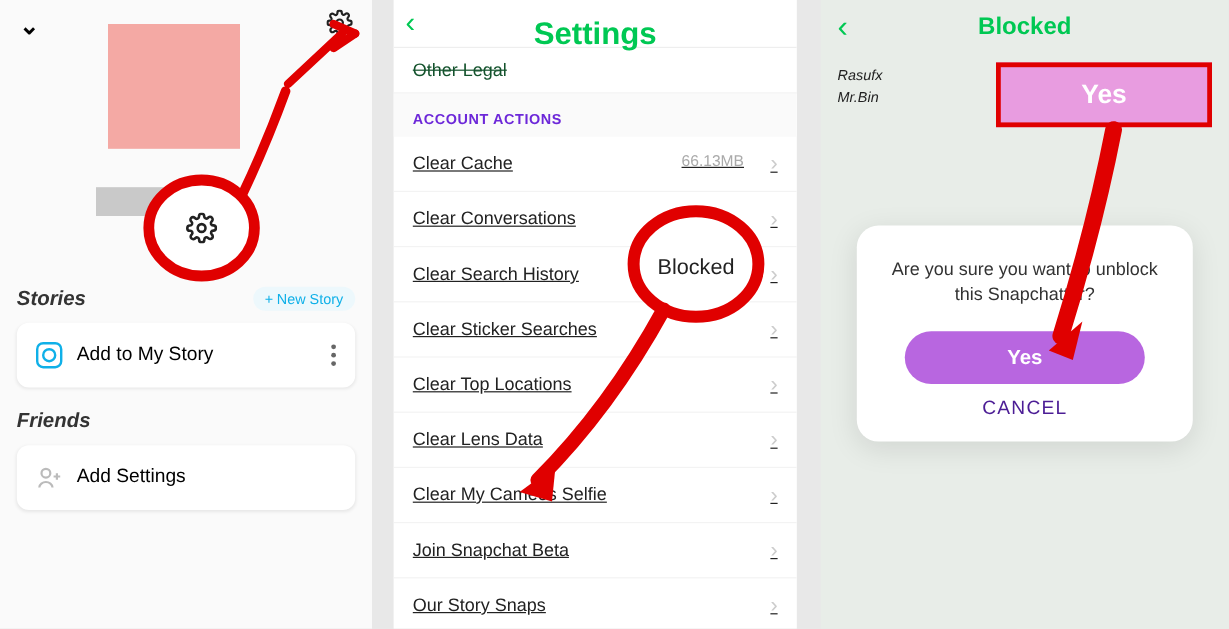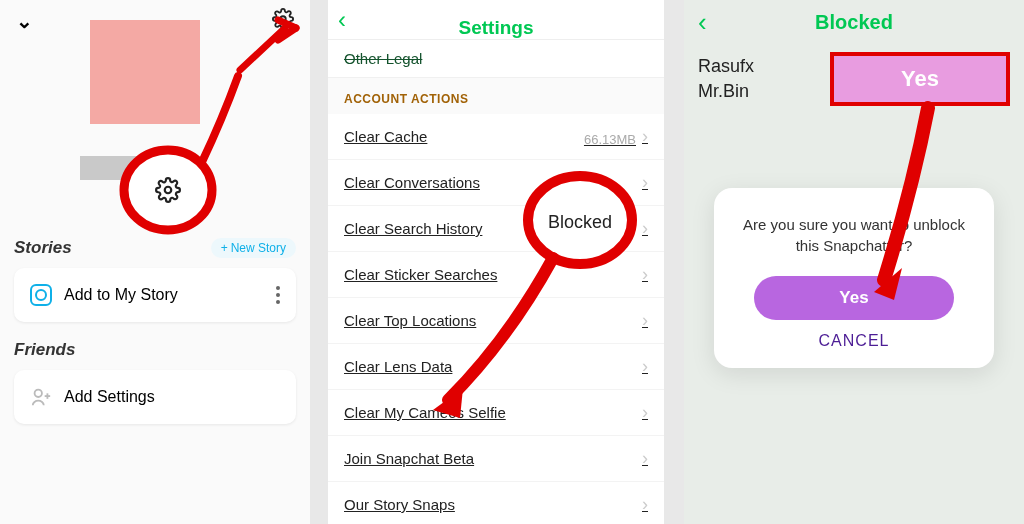--- a/index.html
+++ b/index.html
@@ -25,34 +25,34 @@
   .story-icon { width:22px; height:22px; border:2px solid #0fb0e8; border-radius:6px; display:flex; align-items:center; justify-content:center; }
   .story-icon::after { content:''; width:8px; height:8px; border:2px solid #0fb0e8; border-radius:50%; }
   .friends-icon { width:22px; height:22px; display:flex; align-items:center; justify-content:center; color:#bbb; }
   .dots { width:4px; display:flex; flex-direction:column; gap:3px; }
   .dots span { width:4px; height:4px; background:#666; border-radius:50%; }
   .friends-title { margin-top:6px; margin-bottom:10px; }
 
   
   .p2-header { display:flex; align-items:center; justify-content:center; height:40px; position:relative; border-bottom:1px solid #eee; }
   .p2-back { position:absolute; left:10px; color:#00c853; font-size:24px; font-weight:300; }
-  .p2-title { color:#00c853; font-size:19px; font-weight:600;margin-top:17px; }
+  .p2-title { color:#00c853; font-size:26px; font-weight:600;margin-top:17px; }
   .p2-truncated { padding:10px 16px; font-size:15px; color:#333; border-bottom:1px solid #f0f0f0; }
-  .p2-section-label { font-size:12px; font-weight:700; color:#a16207; letter-spacing:0.5px; padding:14px 16px 8px; background:#fafafa; }
+  .p2-section-label { font-size:12px; font-weight:700; color:#6d28d9; letter-spacing:0.5px; padding:14px 16px 8px; background:#fafafa; }
   .p2-row { display:flex; align-items:center; justify-content:space-between; padding:12px 16px; border-bottom:1px solid #f3f3f3; font-size:15px; color:#222;text-decoration:underline; }
   .p2-row .meta { color:#aaa; font-size:13px; margin-right:4px; }
   .p2-row .chev { color:#ccc; font-size:18px; }
-  .p2-right { display:flex; align-items:flex-end; gap:2px; }
+  .p2-right { display:flex; align-items:flex-start; gap:18px; }
 
   
   .p3-header { display:flex; align-items:center; justify-content:center; height:44px; position:relative; }
   .p3-back { position:absolute; left:14px; color:#00c853; font-size:26px; font-weight:300; }
   .p3-title { color:#00c853; font-size:20px; font-weight:600; }
   .p3-names { position:absolute; top:56px; left:14px; }
-  .p3-names div { font-size:18px; color:#222; margin-bottom:4px; font-weight:500; }
+  .p3-names div { font-size:12px; color:#222; margin-bottom:4px; font-weight:500;font-style:italic; }
   .p3-yesbox { position:absolute; top:52px; right:14px; width:180px; height:54px; background:#e89ce0; border:4px solid #e00000; display:flex; align-items:center; justify-content:center; color:#fff; font-size:22px; font-weight:700; }
   .p3-modal { position:absolute; left:30px; right:30px; top:188px; background:#fff; border-radius:18px; padding:26px 20px 18px; box-shadow:0 6px 24px rgba(0,0,0,0.1); text-align:center; }
   .p3-modal-text { font-size:15px; color:#333; margin-bottom:20px; line-height:1.4; }
   .p3-yes-btn { background:#b866e0; color:#fff; font-size:17px; font-weight:600; border-radius:24px; padding:12px 0; margin:0 20px 12px; cursor:pointer; }
   .p3-cancel { font-size:16px; color:#4c1d95; letter-spacing:1px; }
 
   
   svg.anno { position:absolute; top:0; left:0; pointer-events:none; }
 </style>
 </head>

